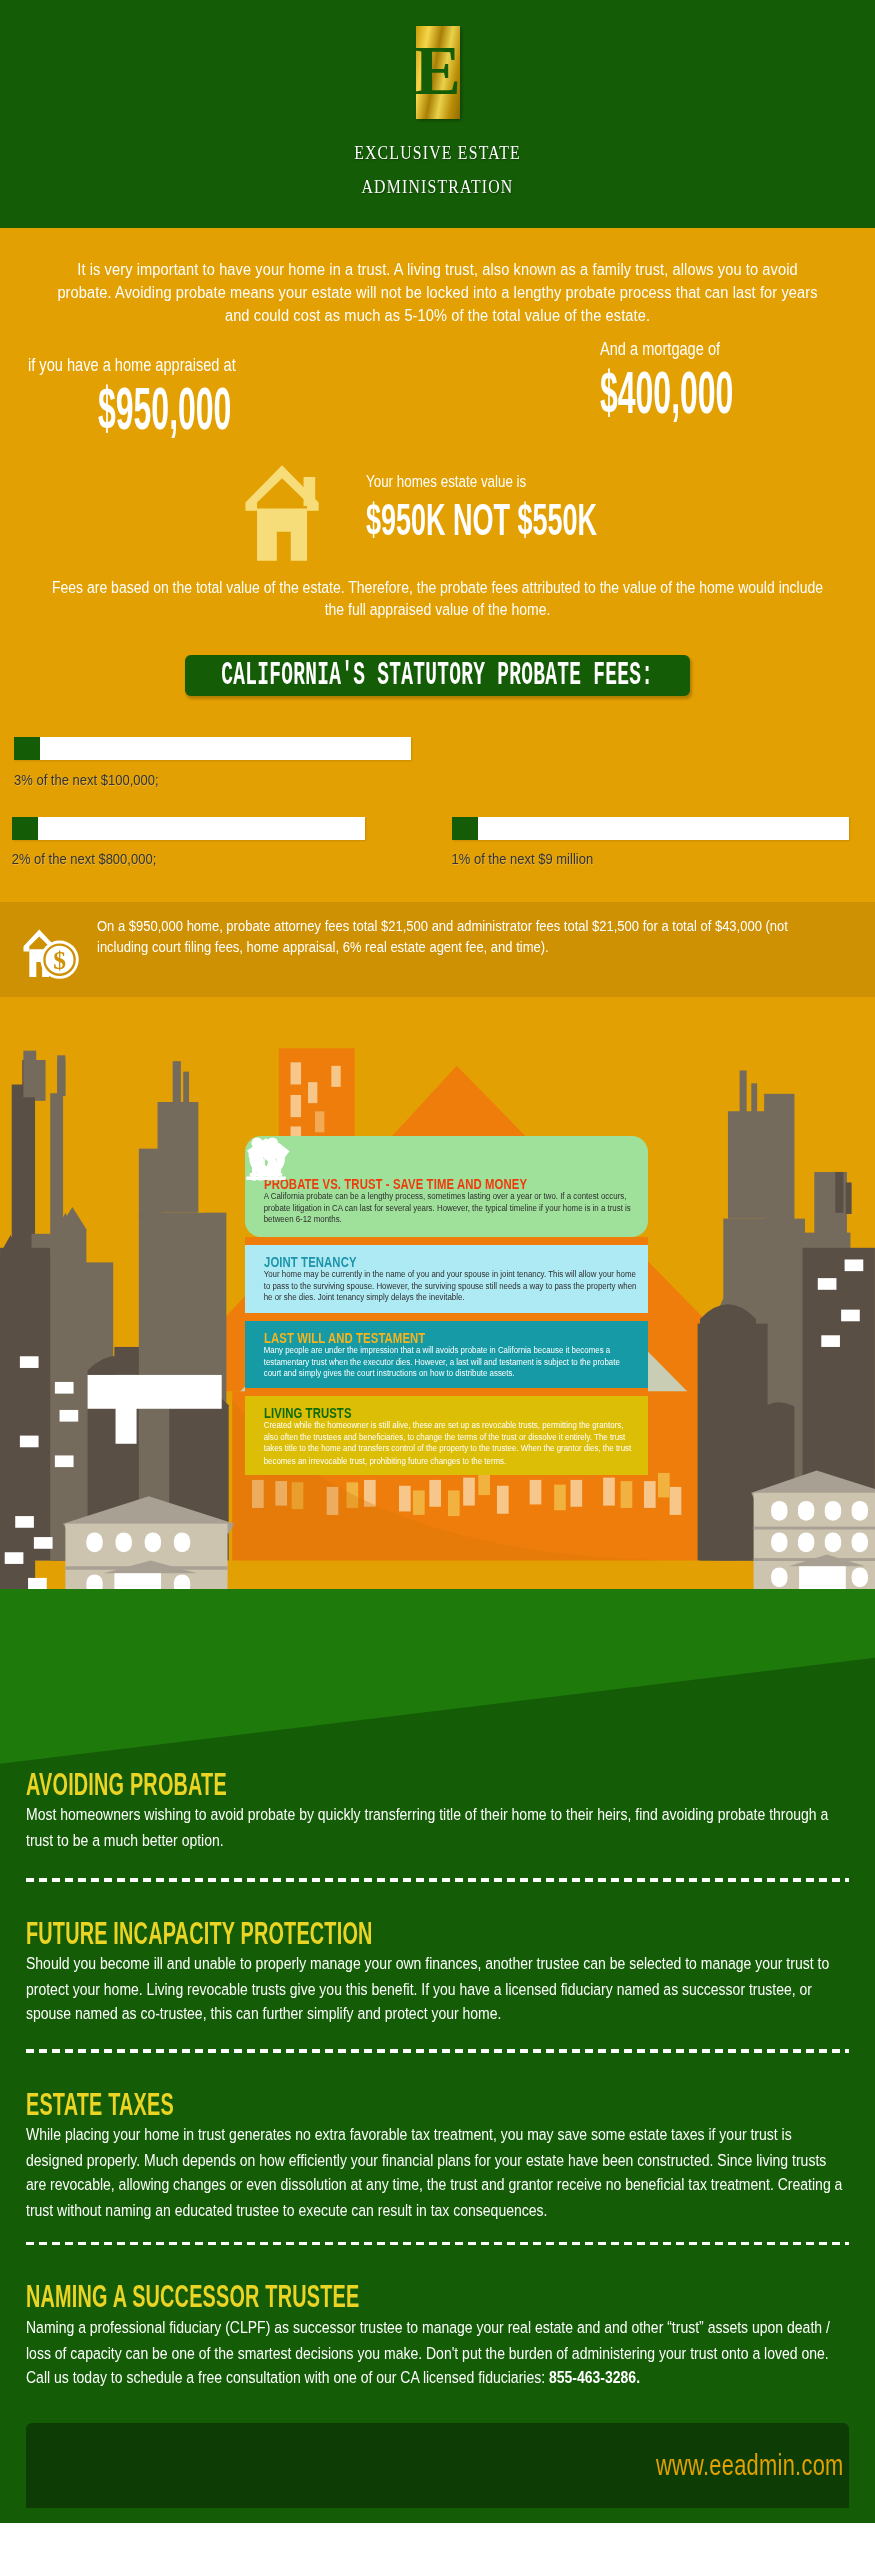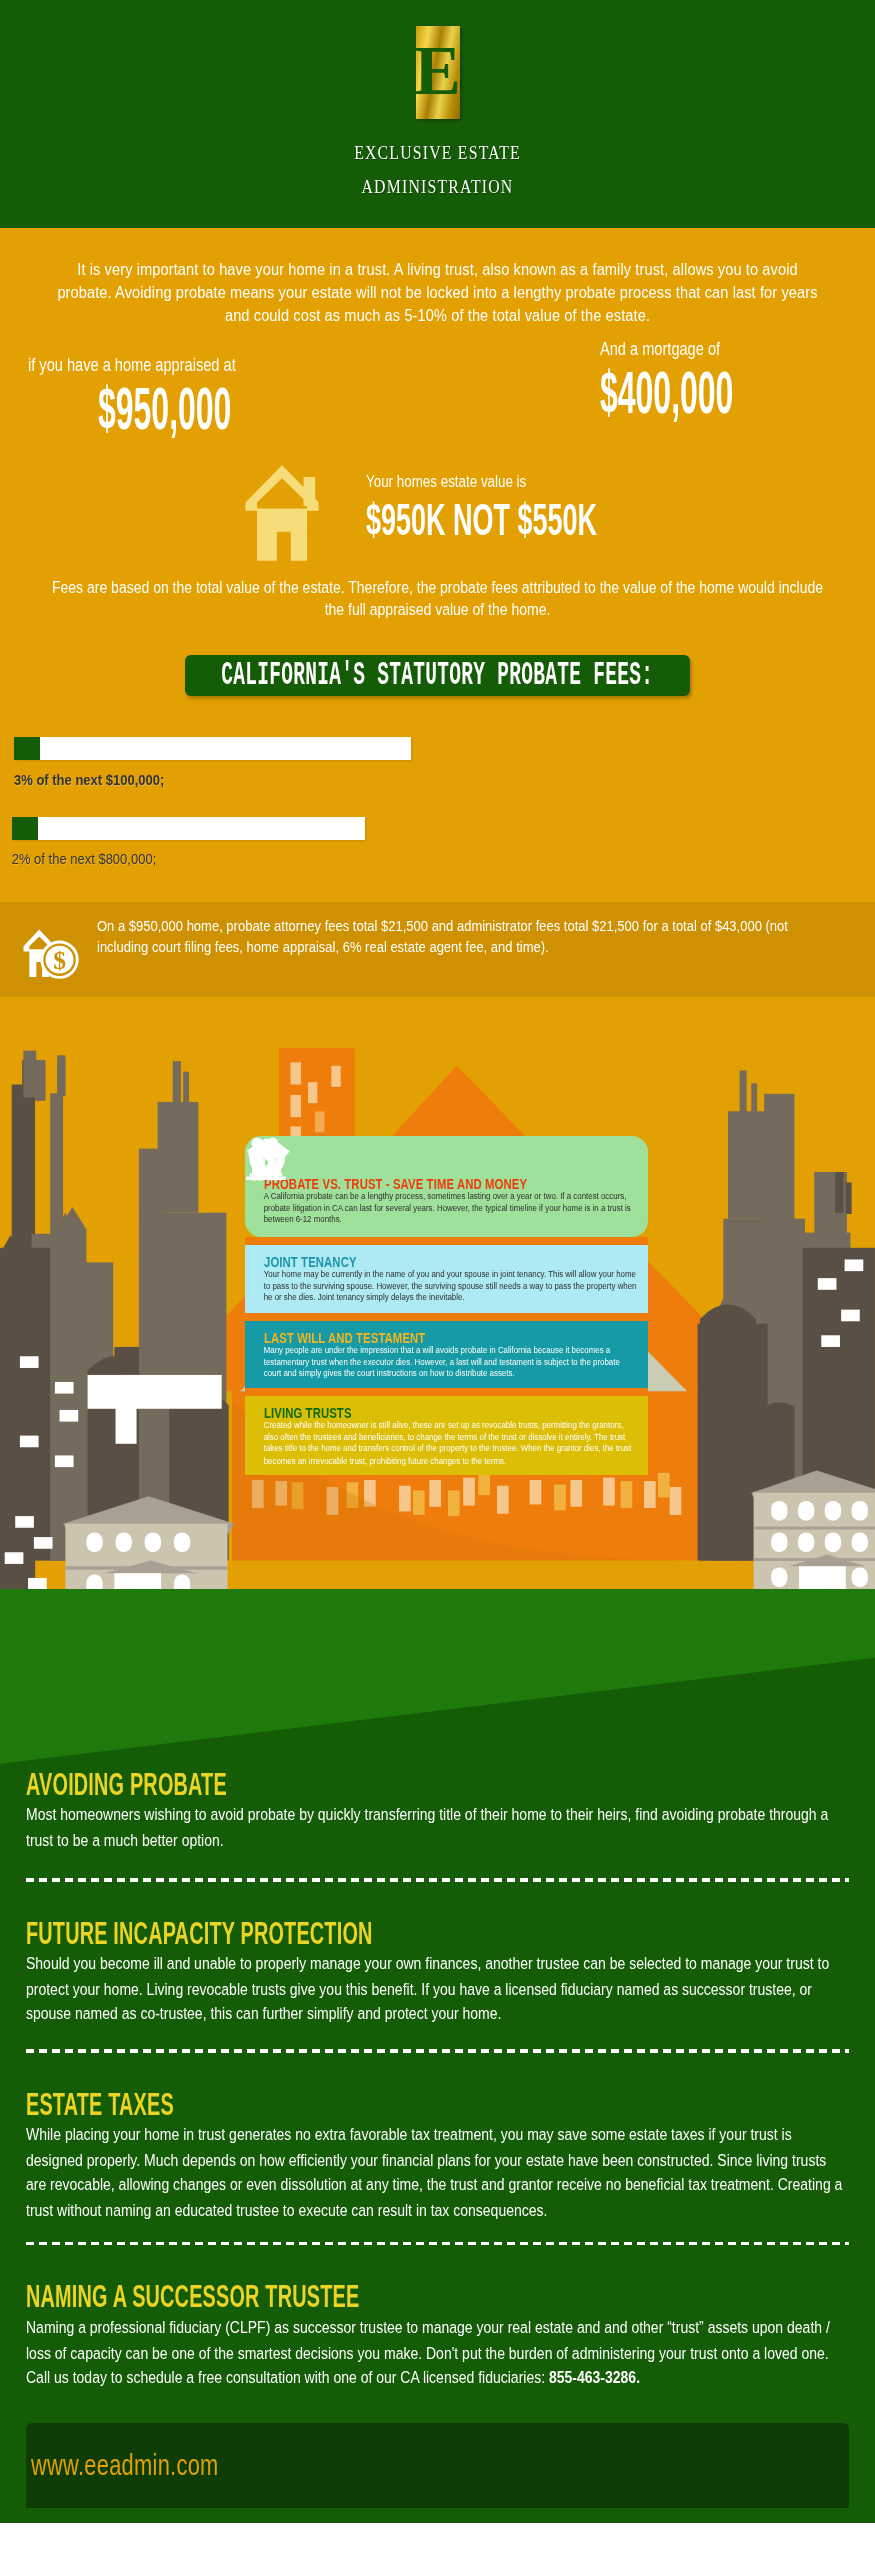--- a/index.html
+++ b/index.html
@@ -108,21 +108,21 @@
     color:#ffffff; font-weight:bold; font-size:21px;
     letter-spacing:0.3px; line-height:1;
     transform:scaleY(1.55) scaleX(.93); transform-origin:center;
     white-space:nowrap;
   }
 
   
   .tiers { margin-top:41px; padding:0 0 0 0; }
   .tier-row { display:flex; }
   .tier { width:50%; padding-left:11.7px; }
-  .tier.right { padding-left:14px;font-weight:bold; }
+  .tier.right { padding-left:14px; }
   .tier-bar { display:flex; height:23px; box-shadow:1.2px 1.2px 1.8px rgba(0,0,0,.12); }
   .tier-bar .green { width:26px; background:#155c07; }
   .tier-bar .white { flex:1; background:#ffffff; }
   .tier.left .tier-bar { width:353px; }
   .tier.right .tier-bar { width:397px; }
   .tier-label {
     color:#333333; font-size:13px; line-height:1.33;
     margin-top:9.3px; transform:scaleY(1.15); transform-origin:left top;
     text-shadow:0.6px 0.6px 0 rgba(255,255,255,.25);
   }
@@ -192,21 +192,21 @@
   .sec p .phone { font-weight:bold; }
   .dash {
     height:3.5px; margin:33px 0 36px 0;
     background-image:repeating-linear-gradient(to right,#ffffff 0 7.6px, transparent 7.6px 13px);
   }
 
   
   .footer {
     margin-top:43px;
     background:#0d3d05; border-radius:5.8px 5.8px 0 0;
-    height:85px; display:flex; align-items:center; justify-content:flex-start;
+    height:85px; display:flex; align-items:center; justify-content:flex-end;
   }
   .footer a, .footer span {
     color:#e3a003; font-size:23px; font-weight:normal;
     transform:scaleY(1.28) scaleX(.95);
     letter-spacing:0.3px; text-decoration:none;
   }
   .footer-pad { height:15px; background:#155c07; }
 </style>
 </head>
 <body>
@@ -270,20 +270,27 @@
           <div class="tier-label">3% of the next $100,000;</div>
         </div>
       </div>
       <div class="tier-row second">
         <div class="tier left">
           <div class="tier-bar">
               <span class="green"></span>
               <span class="white"></span>
             </div>
           <div class="tier-label">2% of the next $800,000;</div>
+        </div>
+        <div class="tier right">
+          <div class="tier-bar">
+              <span class="green"></span>
+              <span class="white"></span>
+            </div>
+          <div class="tier-label">1% of the next $9 million</div>
         </div>
       </div>
     </div>
 
     <div class="money-strip">
       <div class="icon">
         <svg width="64" height="61" viewBox="0 0 110 105">
           <polygon points="6,47 33,18 60,47 60,56 50,56 50,47 33,30 16,47 16,56 6,56" fill="#ffffff"></polygon>
           <polygon points="16,52 50,52 50,100 38,100 38,74 28,74 28,100 16,100" fill="#ffffff"></polygon>
           <circle cx="68" cy="70" r="33" fill="#ffffff"></circle>

